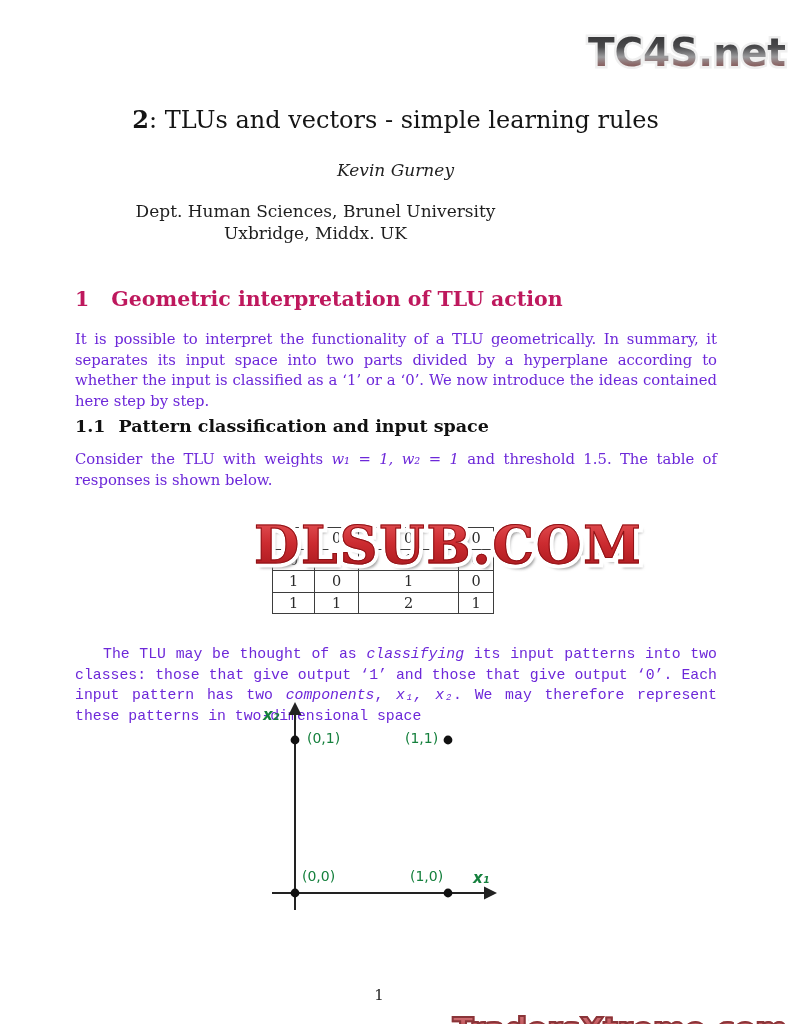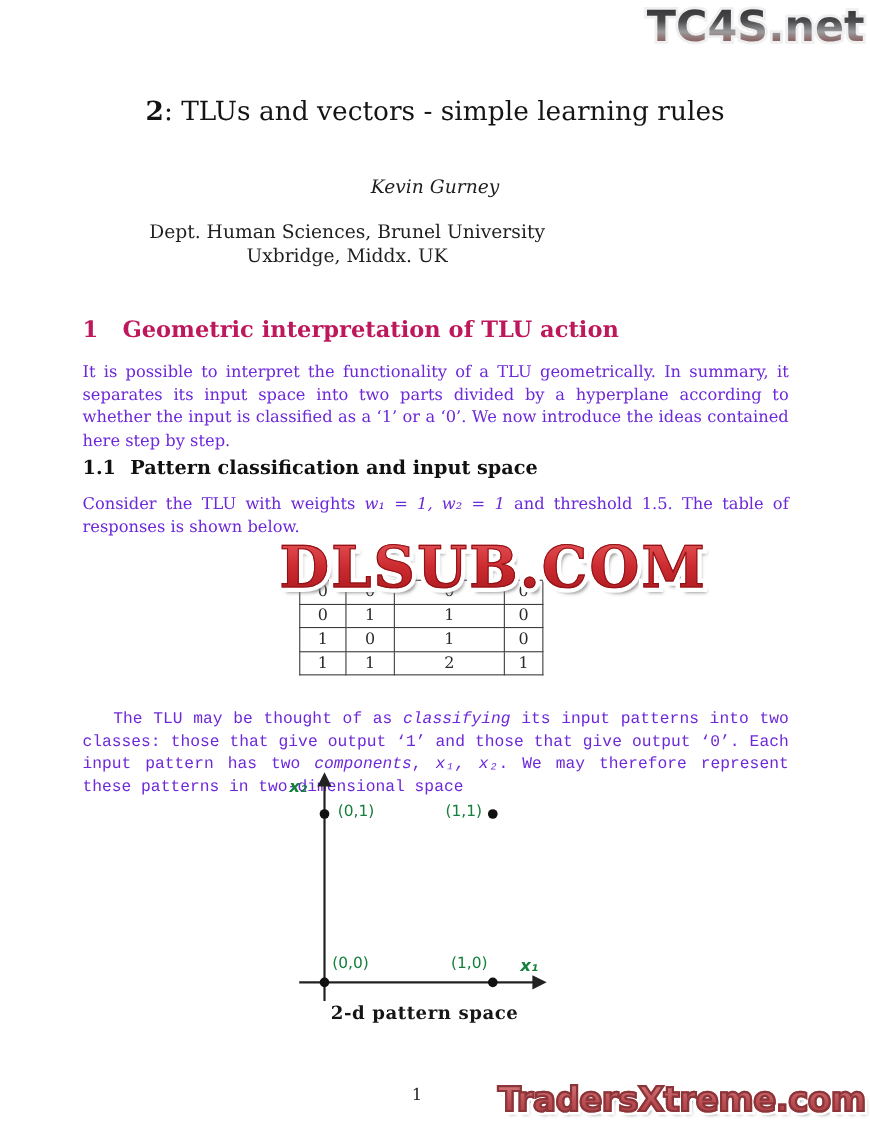--- a/index.html
+++ b/index.html
@@ -4,21 +4,21 @@
 <style>
   * { margin: 0; padding: 0; box-sizing: border-box; }
   html, body { background: #ffffff; }
   body {
     width: 791px; height: 1024px; position: relative; overflow: hidden;
     font-family: "DejaVu Serif", serif; color: #1e1e1e;
   }
   .abs { position: absolute; }
 
   
-  .logo { white-space: nowrap; font-family: "DejaVu Sans", sans-serif; font-weight: bold; }
+  .logo { white-space: nowrap; font-family: "DejaVu Sans", sans-serif; font-weight: bold; margin-top: 28px; }
   .logo .layer { position: absolute; left: 0; top: 0; }
   .logo .front { position: relative; }
 
   .tc4s { right: 5px; top: 2px; font-size: 39px; letter-spacing: 0px; }
   .tc4s .back { -webkit-text-stroke: 5px #efefef; color: #efefef; filter: blur(0.6px); }
   .tc4s .front {
     background: linear-gradient(180deg, #2e2e30 0%, #4a4a4c 38%, #9c9c9e 60%, #8a6464 78%, #684646 100%);
     -webkit-background-clip: text; background-clip: text; color: transparent;
   }
 
@@ -35,21 +35,21 @@
   .traders { right: 4px; top: 982px; font-size: 31px; letter-spacing: -0.5px; }
   .traders .back { -webkit-text-stroke: 7px #ffffff; color: #ffffff;
                    text-shadow: 3px 4px 3px rgba(150,150,150,0.8); }
   .traders .front {
     background: linear-gradient(180deg, #d98084 0%, #bc4d52 55%, #a93d42 100%);
     -webkit-background-clip: text; background-clip: text; color: transparent;
     -webkit-text-stroke: 2px #8a3539;
   }
 
   
-  .doc-title { left: 0; top: 86px; width: 791px; text-align: center;
+  .doc-title { left: 0; top: 105px; width: 791px; text-align: center;
                font-size: 24px; color: #141414; }
   .doc-title .num { font-weight: bold; }
   .author { left: 0; top: 160px; width: 791px; text-align: center;
             font-style: italic; font-size: 17px; }
   .affil { left: 0; width: 631px; text-align: center; font-size: 17px; }
   .affil1 { top: 201px; } .affil2 { top: 223px; }
 
   .h-section { left: 75px; top: 287px; font-size: 20.5px; font-weight: bold; color: #be185d; }
   .h-section .sec-num { margin-right: 22px; }
   .h-subsection { left: 75px; top: 416px; font-size: 17.5px; font-weight: bold; color: #111; }
@@ -161,21 +161,20 @@
     <circle cx="193" cy="40" r="4.4" fill="#111"></circle>
     <circle cx="40" cy="193" r="4.4" fill="#111"></circle>
     <circle cx="193" cy="193" r="4.4" fill="#111"></circle>
   </svg>
   <span class="fig-label axis-label y-axis-label">x₂</span>
   <span class="fig-label axis-label x-axis-label">x₁</span>
   <span class="fig-label lbl-01">(0,1)</span>
   <span class="fig-label lbl-11">(1,1)</span>
   <span class="fig-label lbl-00">(0,0)</span>
   <span class="fig-label lbl-10">(1,0)</span>
-  <div class="fig-caption">2-d pattern space</div>
 </div>
 
 <div class="abs page-num">1</div>
 
 <div class="abs logo traders">
   <span class="layer back">TradersXtreme.com</span>
   <span class="front">TradersXtreme.com</span>
 </div>
 
 </body></html>

